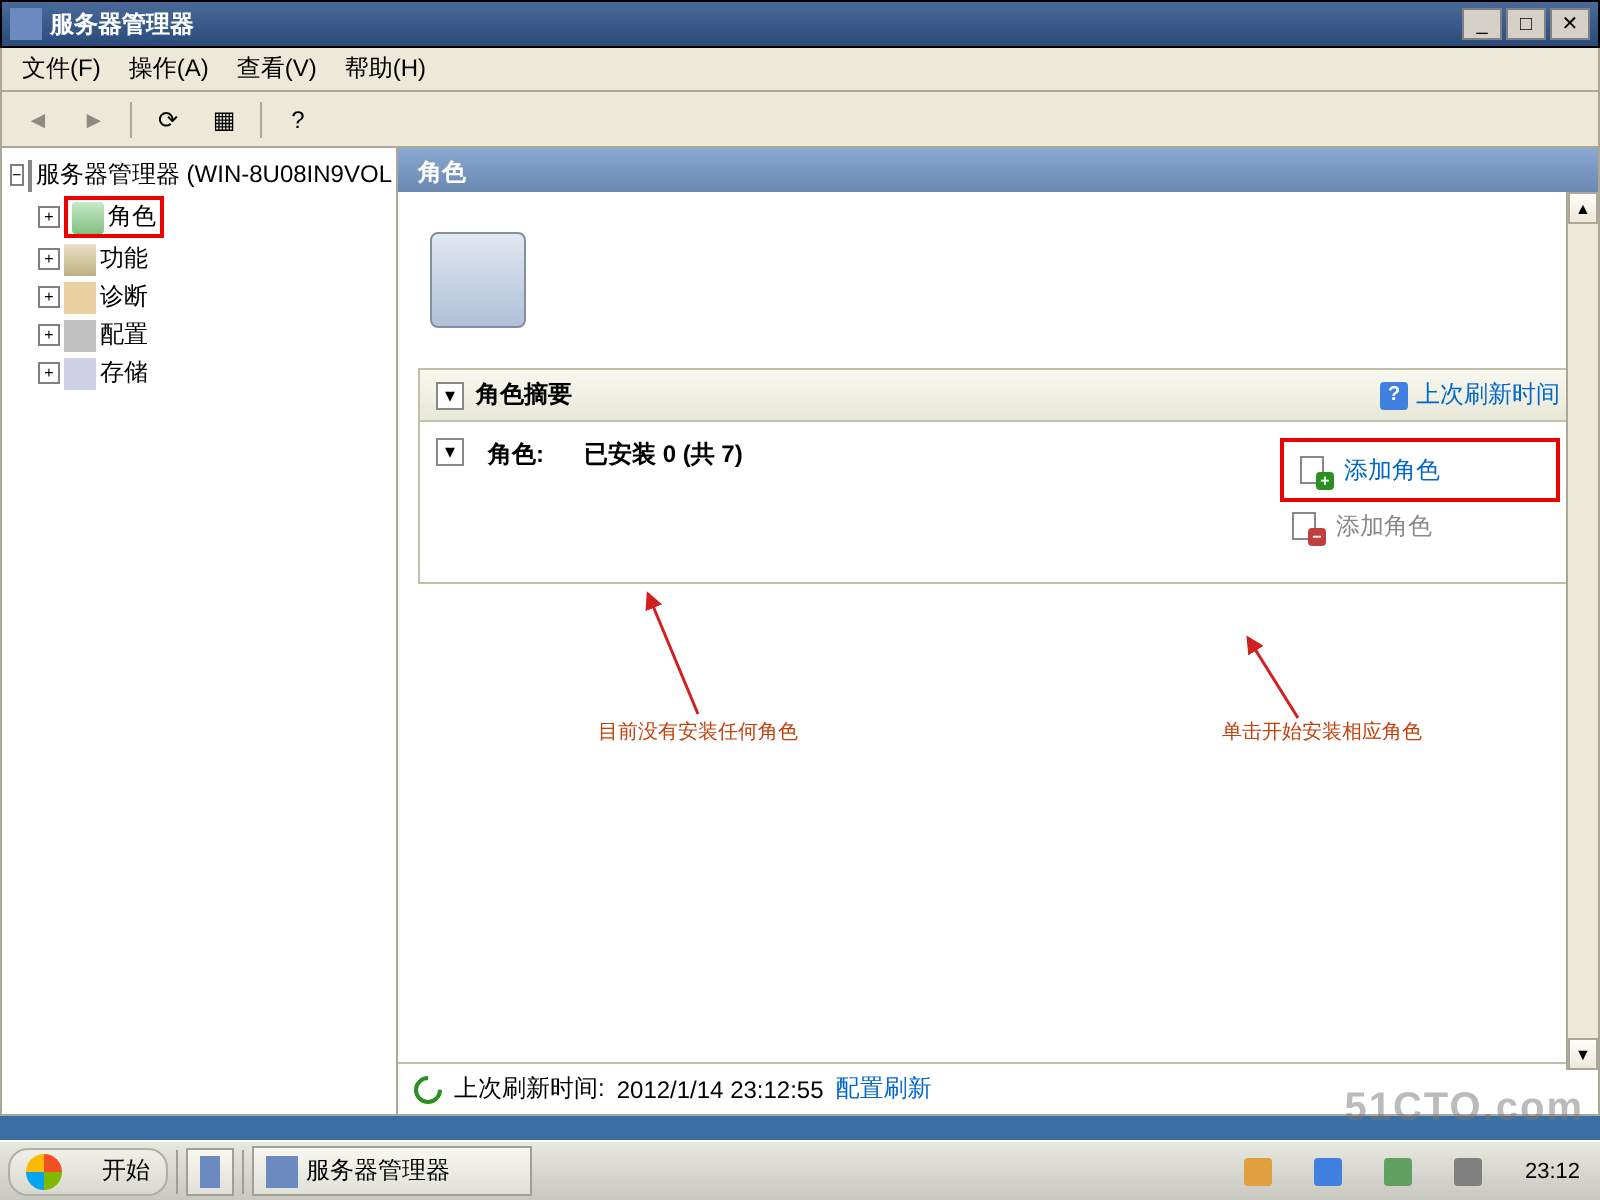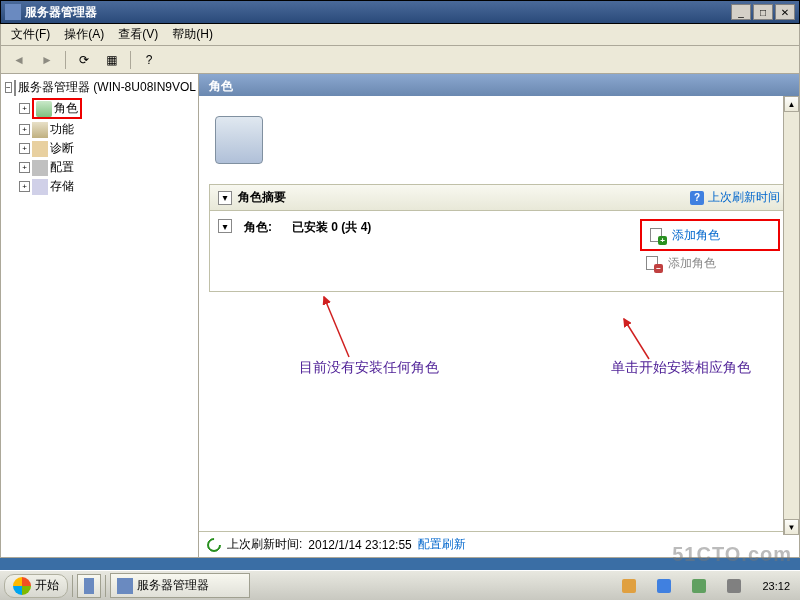--- a/index.html
+++ b/index.html
@@ -52,33 +52,33 @@
 .role-left { flex: 1; display: flex; align-items: flex-start; gap: 6px; }
 .role-count { display: flex; align-items: center; gap: 20px; font-weight: bold; }
 .role-actions { width: 140px; }
 .action-link { display: flex; align-items: center; gap: 6px; padding: 3px 4px; color: #0066cc; cursor: pointer; }
 .action-link.disabled { color: #888; cursor: default; }
 .action-icon { width: 18px; height: 18px; position: relative; }
 .action-icon .doc { width: 12px; height: 14px; background: #fff; border: 1px solid #888; position: absolute; top: 2px; left: 2px; }
 .action-icon .plus { position: absolute; right: -1px; bottom: -1px; width: 9px; height: 9px; background: #2a9020; color: #fff; font-size: 8px; display: flex; align-items: center; justify-content: center; border-radius: 2px; font-weight: bold; }
 .action-icon .minus { position: absolute; right: -1px; bottom: -1px; width: 9px; height: 9px; background: #c04040; color: #fff; font-size: 8px; display: flex; align-items: center; justify-content: center; border-radius: 2px; font-weight: bold; }
 
-.annotation { color: #4c1d95; position: absolute; font-size: 14px; font-family: Liberation Mono, monospace; }
+.annotation { color: #c2410c; position: absolute; font-size: 10px; font-family: Liberation Mono, monospace; }
 .arrow-svg { position: absolute; pointer-events: none; }
 
 .status-bar-bottom { display: flex; align-items: center; padding: 4px 8px; border-top: 1px solid #c0c0a8; margin-top: auto; gap: 6px; }
 .refresh-icon { width: 14px; height: 14px; border: 2px solid #2a9020; border-radius: 50%; border-top-color: transparent; transform: rotate(45deg); }
 .refresh-link { color: #0066cc; cursor: pointer; }
 
 .scrollbar-v { width: 16px; background: #ece9d8; border-left: 1px solid #aca899; position: absolute; right: 0; top: 22px; bottom: 22px; }
 .scroll-btn { height: 16px; background: linear-gradient(#fdfdfb, #ece9d8); border: 1px solid #aca899; display: flex; align-items: center; justify-content: center; font-size: 8px; }
 
 
 .taskbar { position: absolute; bottom: 0; left: 0; right: 0; height: 30px; background: linear-gradient(#e8e8e0, #c8c8c0); border-top: 1px solid #fff; display: flex; align-items: center; padding: 0 4px; gap: 4px; }
-.start-btn { display: flex; gap: 4px; padding: 2px 8px; border-radius: 10px; cursor: pointer; background: linear-gradient(#f0f0e8, #d8d8d0); border: 1px solid #b0b0a0; }
+.start-btn { display: flex; gap: 20px; padding: 2px 8px; border-radius: 10px; cursor: pointer; background: linear-gradient(#f0f0e8, #d8d8d0); border: 1px solid #b0b0a0; }
 .start-logo { width: 18px; height: 18px; border-radius: 50%; background: conic-gradient(#f25022 0 90deg, #7fba00 90deg 180deg, #00a4ef 180deg 270deg, #ffb900 270deg); }
 .task-sep { width: 1px; height: 22px; background: #a0a090; }
 .task-btn { display: flex; align-items: center; gap: 4px; padding: 3px 6px; background: linear-gradient(#f8f8f0, #e0e0d8); border: 1px solid #a0a090; cursor: pointer; min-width: 140px; }
 .task-icon { width: 16px; height: 16px; background: #6a8ac0; }
 .tray { margin-left: auto; display: flex; align-items: center; gap: 21px; padding: 0 6px; }
 .tray-icon { width: 14px; height: 14px; }
 .clock { font-size: 11px; }
 
 .watermark { position: absolute; right: 8px; bottom: 34px; color: rgba(120,120,120,0.5); font-size: 20px; font-weight: bold; letter-spacing: 1px; }
 </style>
@@ -163,21 +163,21 @@
         <span class="help-icon">?</span>
         <span>上次刷新时间</span>
       </span>
     </div>
 
     <div class="role-row">
       <div class="role-left">
         <div class="collapse-btn">▾</div>
         <div class="role-count">
           <b><span>角色</span>:</b>
-          <span>已安装 0 (共 4)</span>
+          <span>已安装 0 (共 7)</span>
         </div>
       </div>
       <div class="role-actions">
         <div class="red-box" style="padding:2px;">
           <div class="action-link">
             <span class="action-icon">
                 <span class="doc"></span>
                 <span class="plus">+</span>
               </span>
             <span>添加角色</span>

